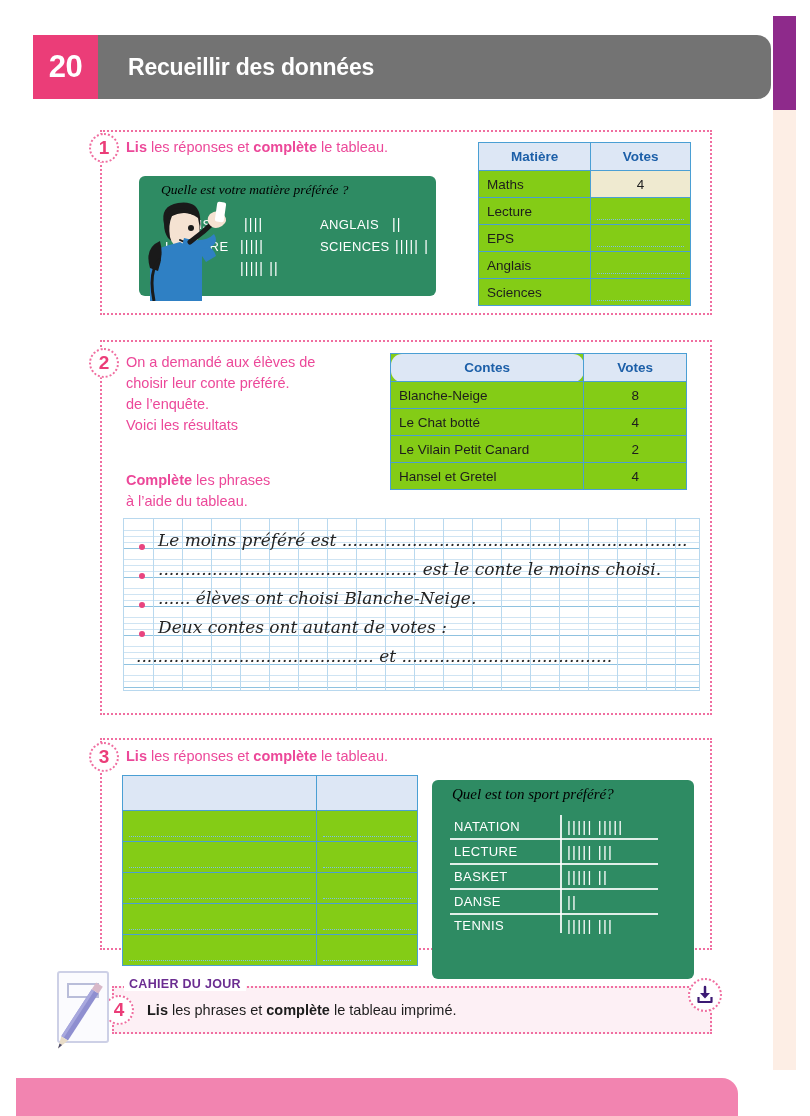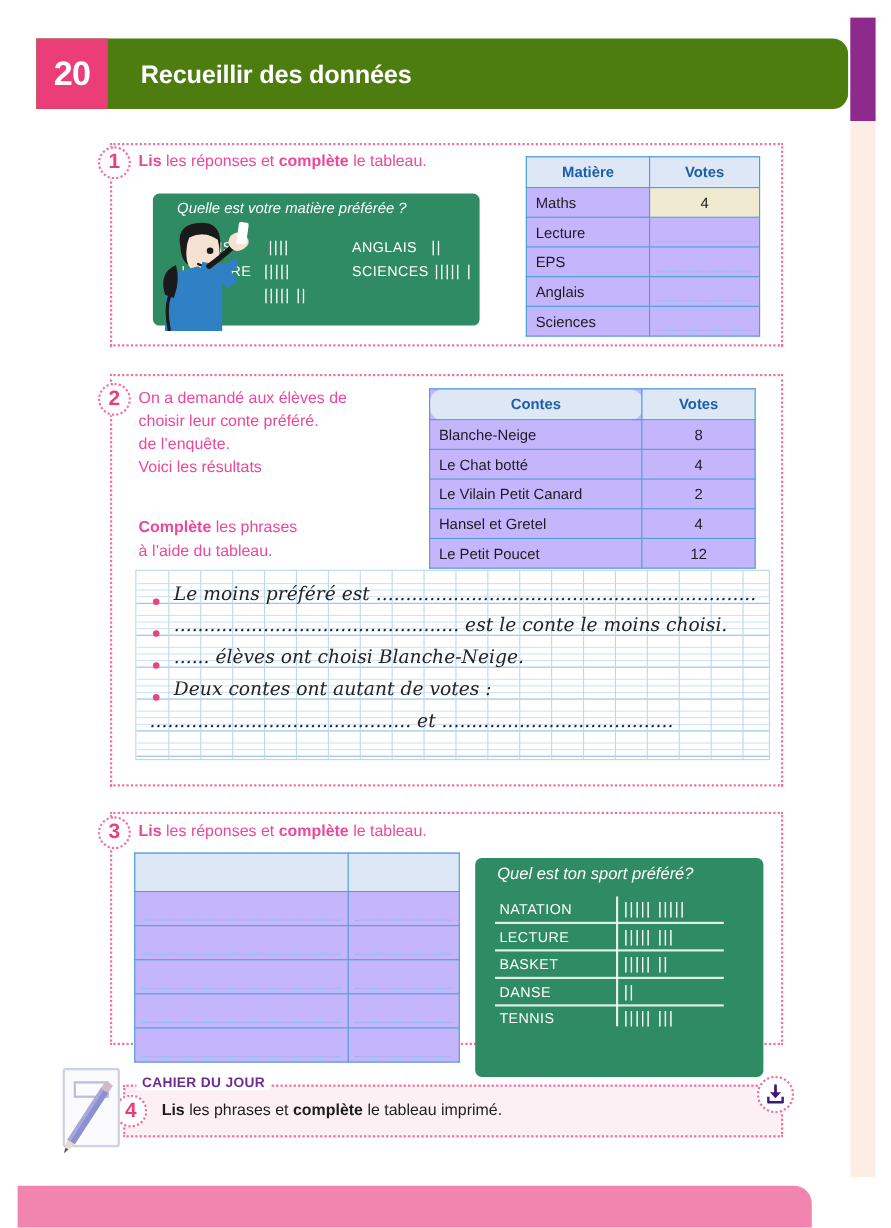--- a/index.html
+++ b/index.html
@@ -28,21 +28,21 @@
     left: 773px; top: 110px;
     width: 23px; height: 960px;
     background: #fdeee5;
   }
 
   
   .header {
     position: absolute;
     left: 33px; top: 35px;
     width: 738px; height: 64px;
-    background: #4d7c0f;
+    background: #737373;
     border-radius: 0 14px 14px 0;
   }
   .header-num {
     position: absolute;
     left: 0; top: 0;
     width: 65px; height: 64px;
     background: #eb3d78;
     display: flex; align-items: center; justify-content: center;
     color: #ffffff;
     font-size: 31px;
@@ -92,21 +92,21 @@
     font-size: 14.5px;
     color: #ec4899;
     line-height: 19px;
   }
   .ex-instr b { font-weight: bold; }
 
   
   table.grid {
     border-collapse: collapse;
     position: absolute;
-    background: #c4b5fd;
+    background: #84cc16;
   }
   table.grid th, table.grid td {
     border: 1px solid #4a9fd4;
     font-size: 13.5px;
     font-family: "Liberation Sans", sans-serif;
   }
   table.grid th {
     background: #dde7f5;
     color: #1c5fa8;
     font-weight: bold;
@@ -133,22 +133,22 @@
 
   
   .board {
     position: absolute;
     background: #2e8b63;
     border-radius: 6px;
     overflow: hidden;
   }
   .board .bq {
     position: absolute;
-    color: #ffffff;
-    font-family: Liberation Sans, sans-serif;
+    color: #000000;
+    font-family: Liberation Serif, serif;
     font-style: italic;
   }
   .board .bl {
     position: absolute;
     color: #ffffff;
     font-family: "Liberation Sans", sans-serif;
     letter-spacing: 0.4px;
   }
   .board .tally {
     position: absolute;
@@ -353,24 +353,20 @@
     <td>Le Chat botté</td>
     <td class="num">4</td>
   </tr>
   <tr>
     <td>Le Vilain Petit Canard</td>
     <td class="num">2</td>
   </tr>
   <tr>
     <td>Hansel et Gretel</td>
     <td class="num">4</td>
-  </tr>
-  <tr>
-    <td>Le Petit Poucet</td>
-    <td class="num">12</td>
   </tr>
 </tbody>
   </table>
 
 <div class="seyes" style="left:123px; top:518px; width:577px; height:173px;">
   <div class="sline" style="top:11px;"></div>
   <div class="sline" style="top:17px;"></div>
   <div class="sline" style="top:23px;"></div>
   <div class="smain" style="top:29px;"></div>
   <div class="sline" style="top:40px;"></div>

